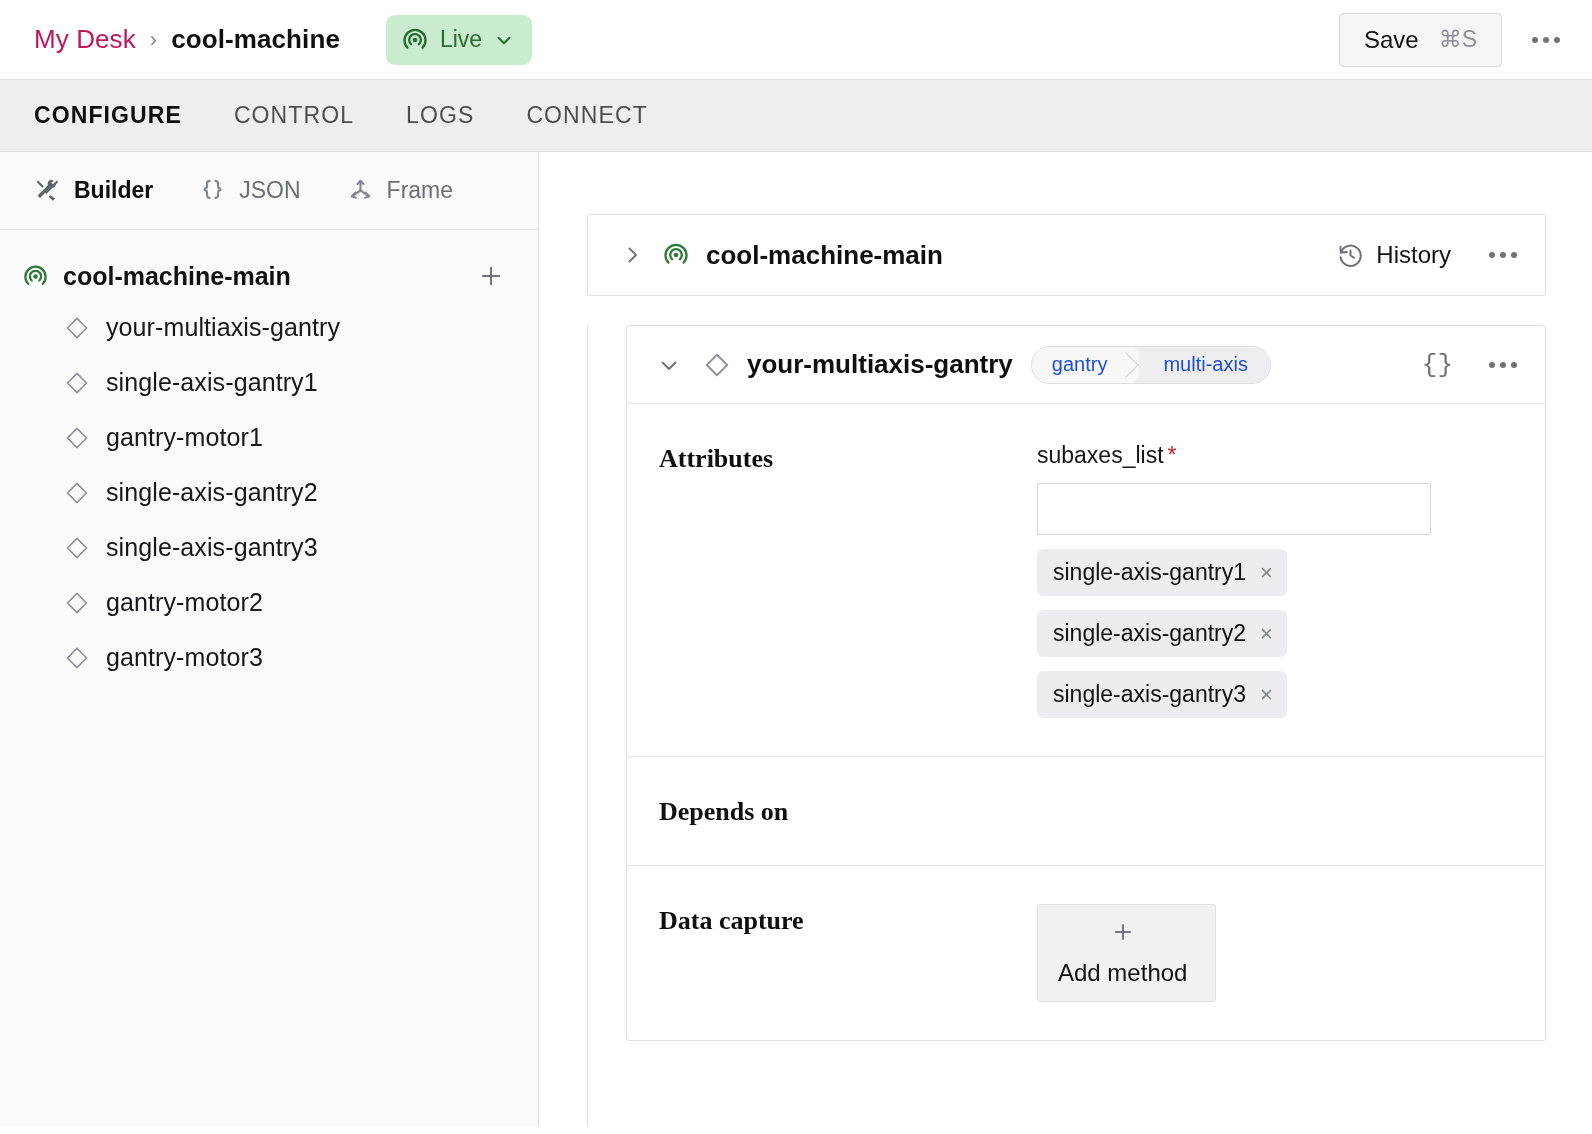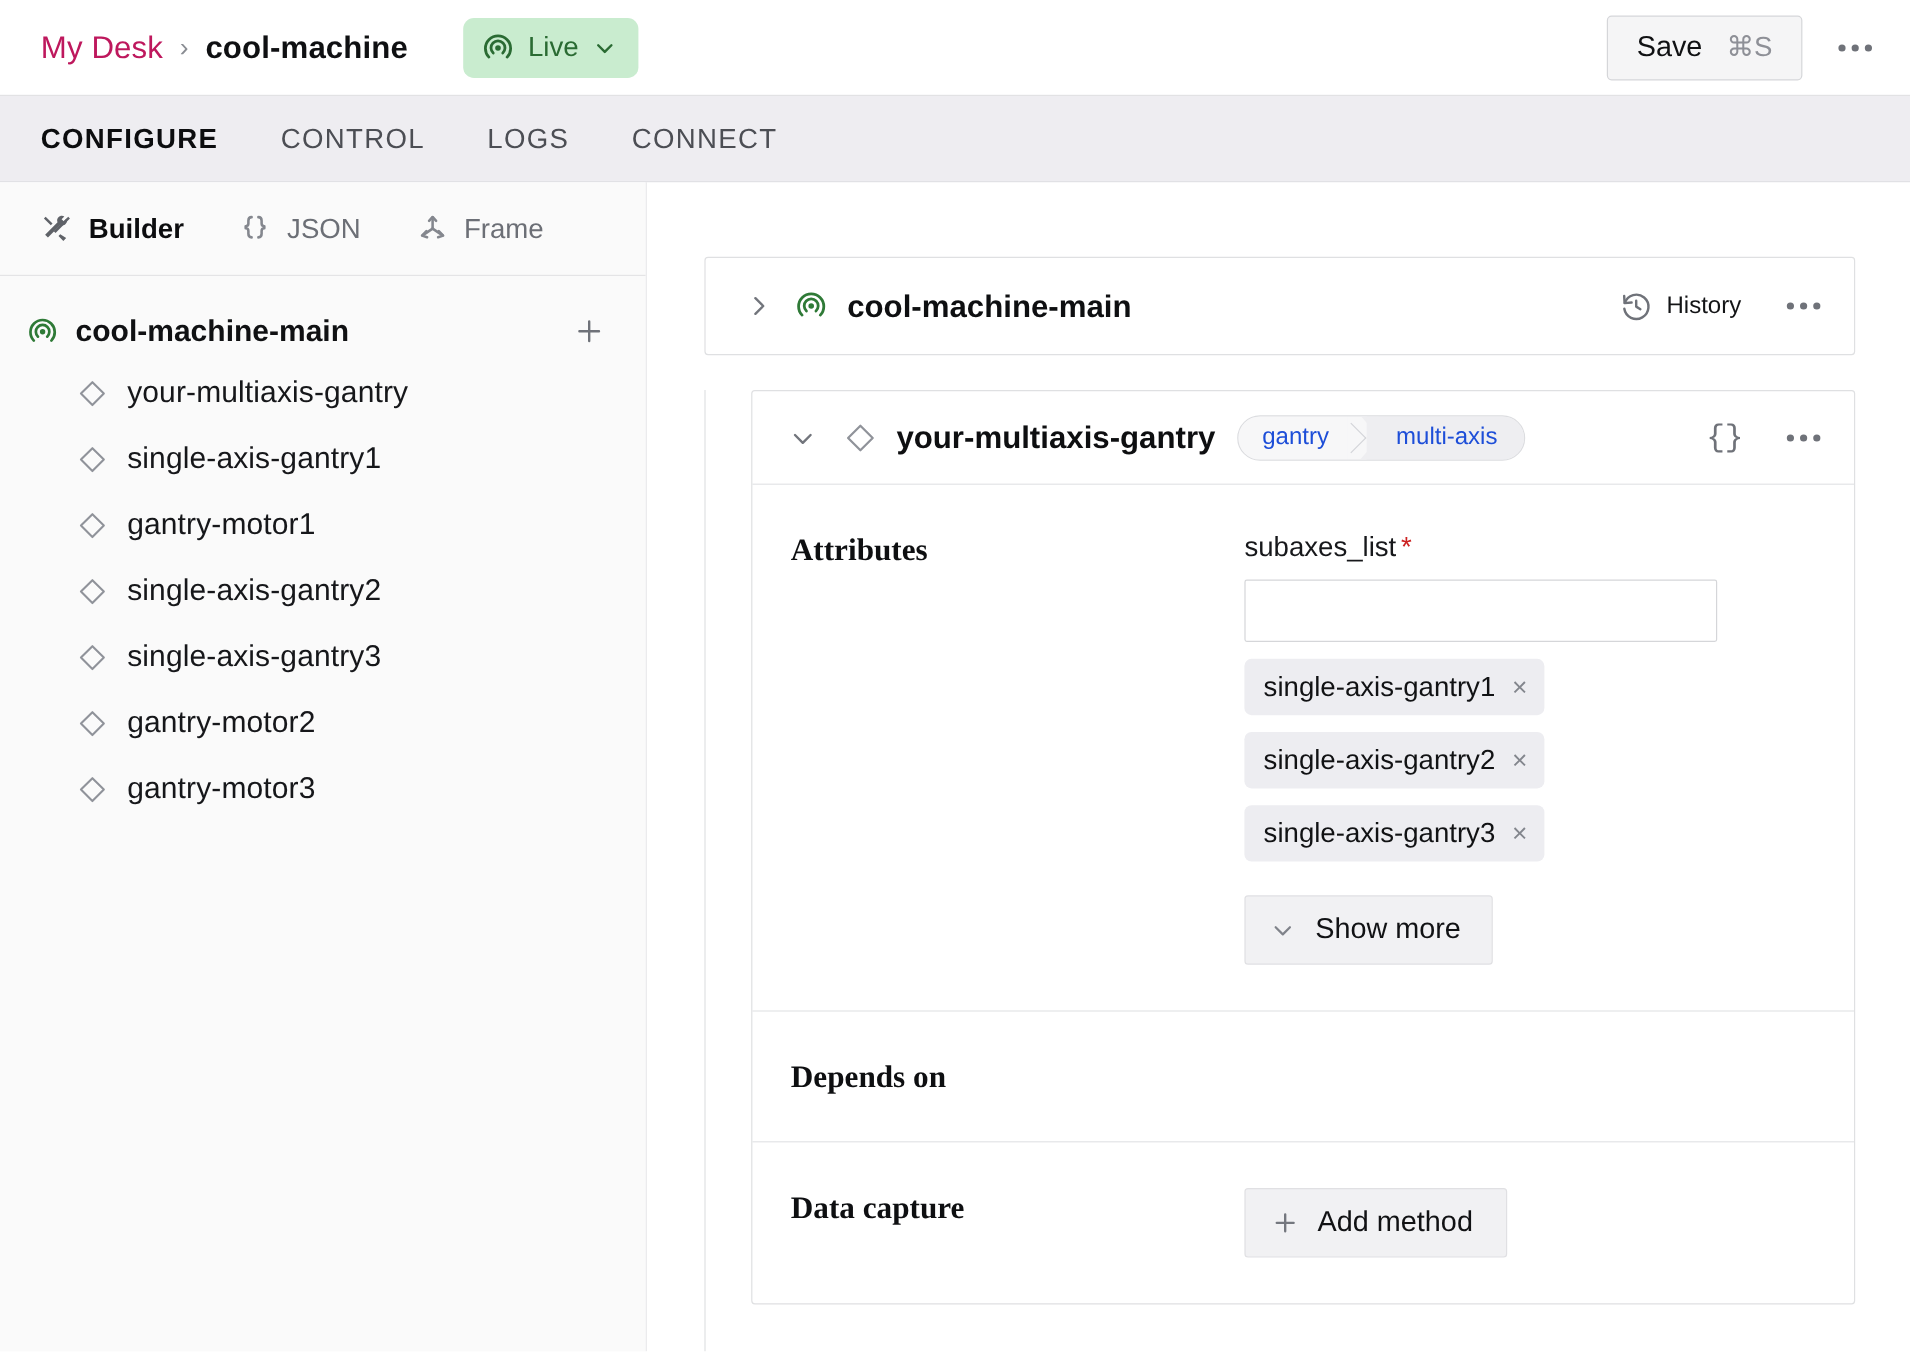--- a/index.html
+++ b/index.html
@@ -156,21 +156,21 @@
   .machine-card .m-title {
     font-size: 26px; font-weight: 700; color: #0e0f11;
     margin-left: 16px;
   }
   .history-btn {
     margin-left: auto;
     display: inline-flex; align-items: center; gap: 12px;
     cursor: pointer;
     padding: 6px 8px;
   }
-  .history-btn .h-label { font-size: 20px; color: #131416; }
+  .history-btn .h-label { font-size: 24px; color: #131416; }
 
   .nest-wrap {
     margin-top: 29px;
     border-left: 1px solid #e0e1e3;
     padding-left: 38px;
     height: 100%;
   }
   .resource-card { }
   .rc-header {
     height: 78px;
@@ -279,20 +279,21 @@
   }
   .select-box .ph { font-size: 24px; color: #8d9097; }
   .select-box .chev { margin-left: auto; color: #72757c; }
   .add-btn {
     display: inline-flex; align-items: center; gap: 14px;
     background: #f1f1f3;
     border: 1px solid #e0e0e3;
     border-radius: 3px;
     padding: 14px 28px 14px 20px;
     cursor: pointer;
+    flex-direction: column;
   }
   .add-btn .ab-label { font-size: 24px; color: #111214; }
   .plus-glyph { color: #74777e; font-size: 28px; line-height: 1; }
 
   svg { display: block; }
 </style>
 </head>
 <body>
 
 <div class="topbar">
@@ -541,28 +542,20 @@
                 <span>single-axis-gantry2</span>
                 <span class="x">×</span>
               </div>
             </div>
             <div class="chip-row">
               <div class="chip">
                 <span>single-axis-gantry3</span>
                 <span class="x">×</span>
               </div>
             </div>
-            <div class="showmore-btn">
-              <span>
-                <svg width="22" height="22" viewBox="0 0 24 24" fill="none" stroke="#80838a" stroke-width="2" stroke-linecap="round" stroke-linejoin="round">
-                    <polyline points="5.5 9.5 12 16 18.5 9.5"></polyline>
-                  </svg>
-              </span>
-              <span class="sm-label">Show more</span>
-            </div>
           </div>
         </div>
 
         <div class="rc-row">
           <div class="rc-label">Depends on</div>
         </div>
 
         <div class="rc-row">
           <div class="rc-label">Data capture</div>
           <div class="rc-field">

